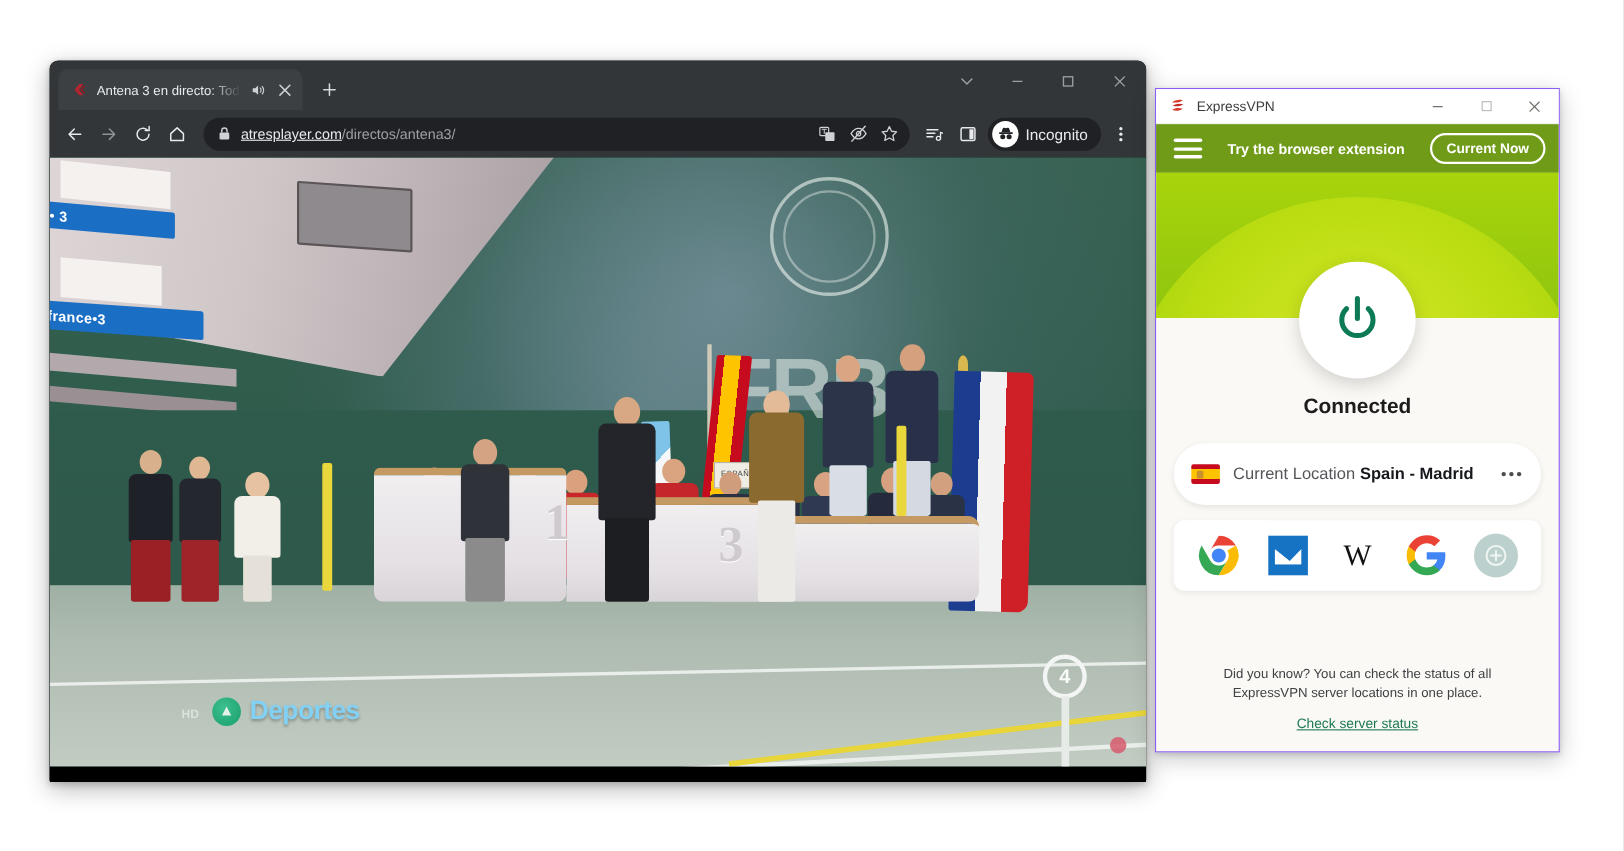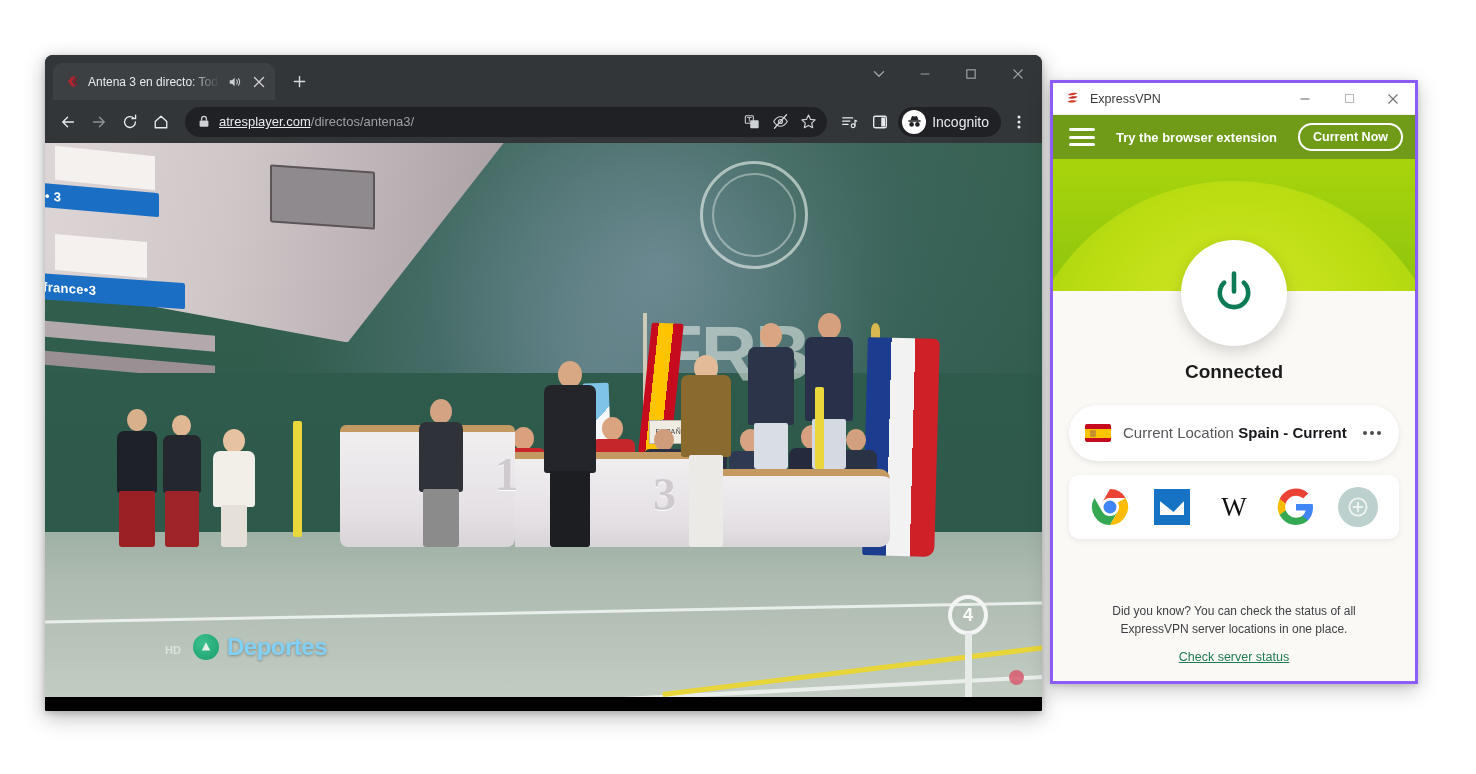--- a/index.html
+++ b/index.html
@@ -182,21 +182,21 @@
   .wm-text { color:#7dd3fc; font-size:24px; font-weight:700;
              letter-spacing:-.5px; text-shadow:0 1px 3px rgba(0,0,0,.35); }
   .wm-hd { position:absolute; left:120px; bottom:41px; color:#e8efe9; font-size:11px;
            font-weight:700; opacity:.7; }
   .corner-badge { position:absolute; right:18px; bottom:12px; width:15px; height:15px;
                   border-radius:50%; background: rgba(215,90,110,.85); }
 
   
   .vpn {
     position:absolute; left:1050px; top:80px; width:368px; height:604px;
-    background:#faf9f5; border:3px solid #8b5cf6;
+    background:#faf9f5; border:1px solid #8b5cf6;
     box-shadow: 0 6px 20px rgba(0,0,0,.22), 0 2px 5px rgba(0,0,0,.14);
     overflow:hidden; display:flex; flex-direction:column;
   }
   .vpn-title {
     height: 32px; background:#ffffff; display:flex; align-items:center;
     padding-left: 11px; flex: 0 0 32px; border-bottom:1px solid #efefea;
   }
   .vpn-logo { width:18px; height:18px; flex:0 0 18px; display:flex;
               align-items:center; justify-content:center; }
   .vpn-name { font-size:12.5px; color:#3c3c3c; margin-left:8px; flex:1 1 auto; }
@@ -612,21 +612,21 @@
         </svg>
       </div>
     </div>
 
     <div class="vpn-status">Connected</div>
 
     <div class="loc-card">
       <span class="flag-es"></span>
       <span class="loc-text">
         <span class="loc-label">Current Location</span>
-        <span class="loc-value">Spain - Current</span>
+        <span class="loc-value">Spain - Madrid</span>
       </span>
       <span class="loc-dots">
           <i></i>
           <i></i>
           <i></i>
         </span>
     </div>
 
     <div class="shortcuts">
       <span class="sc">

